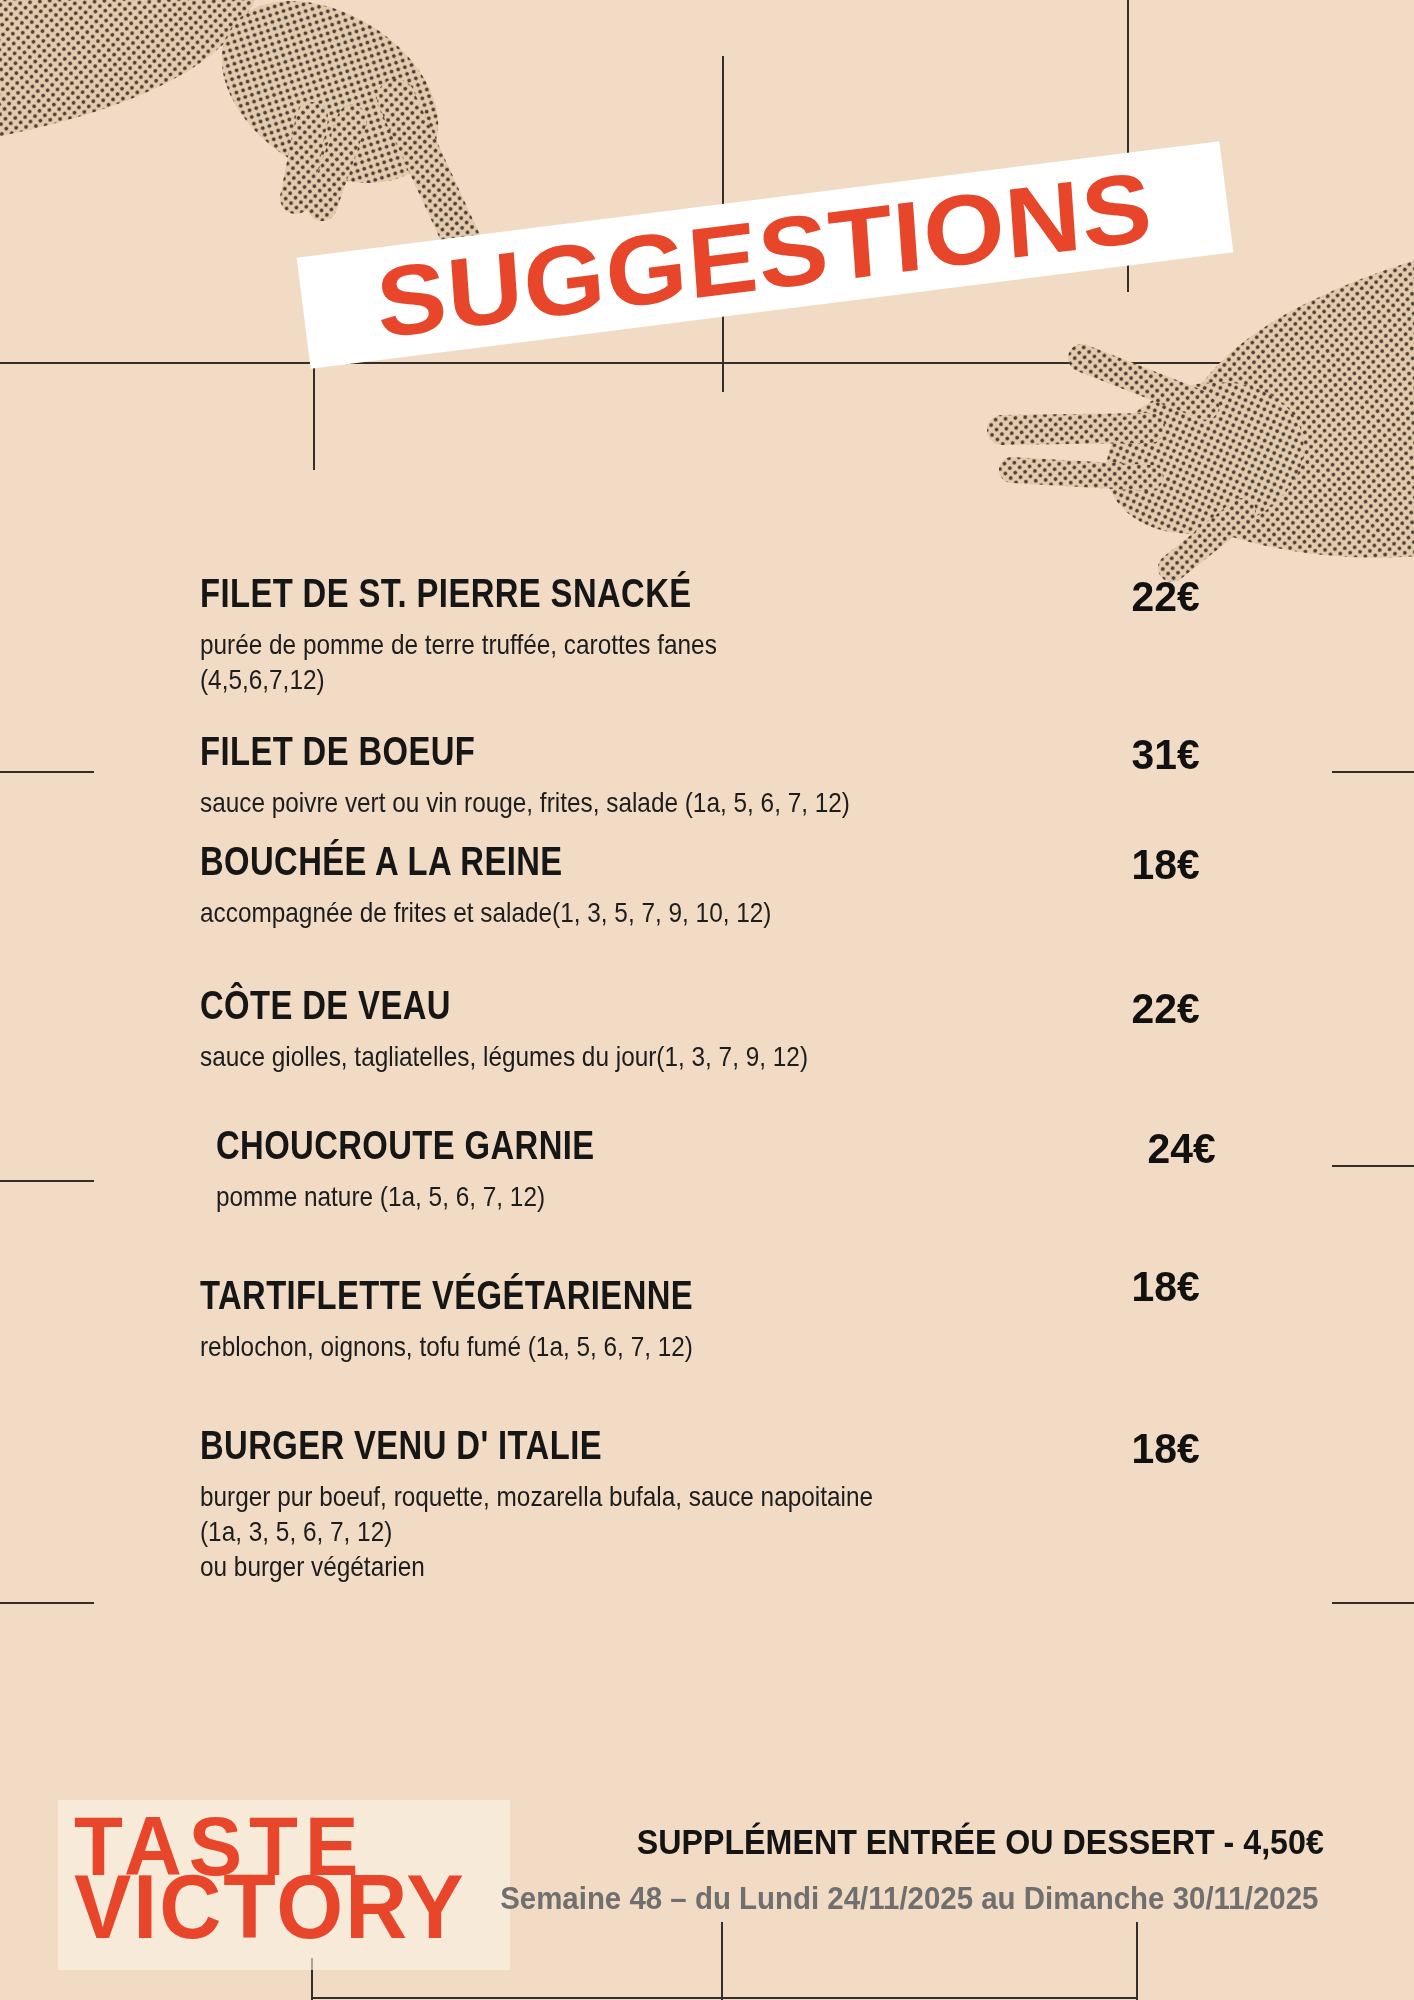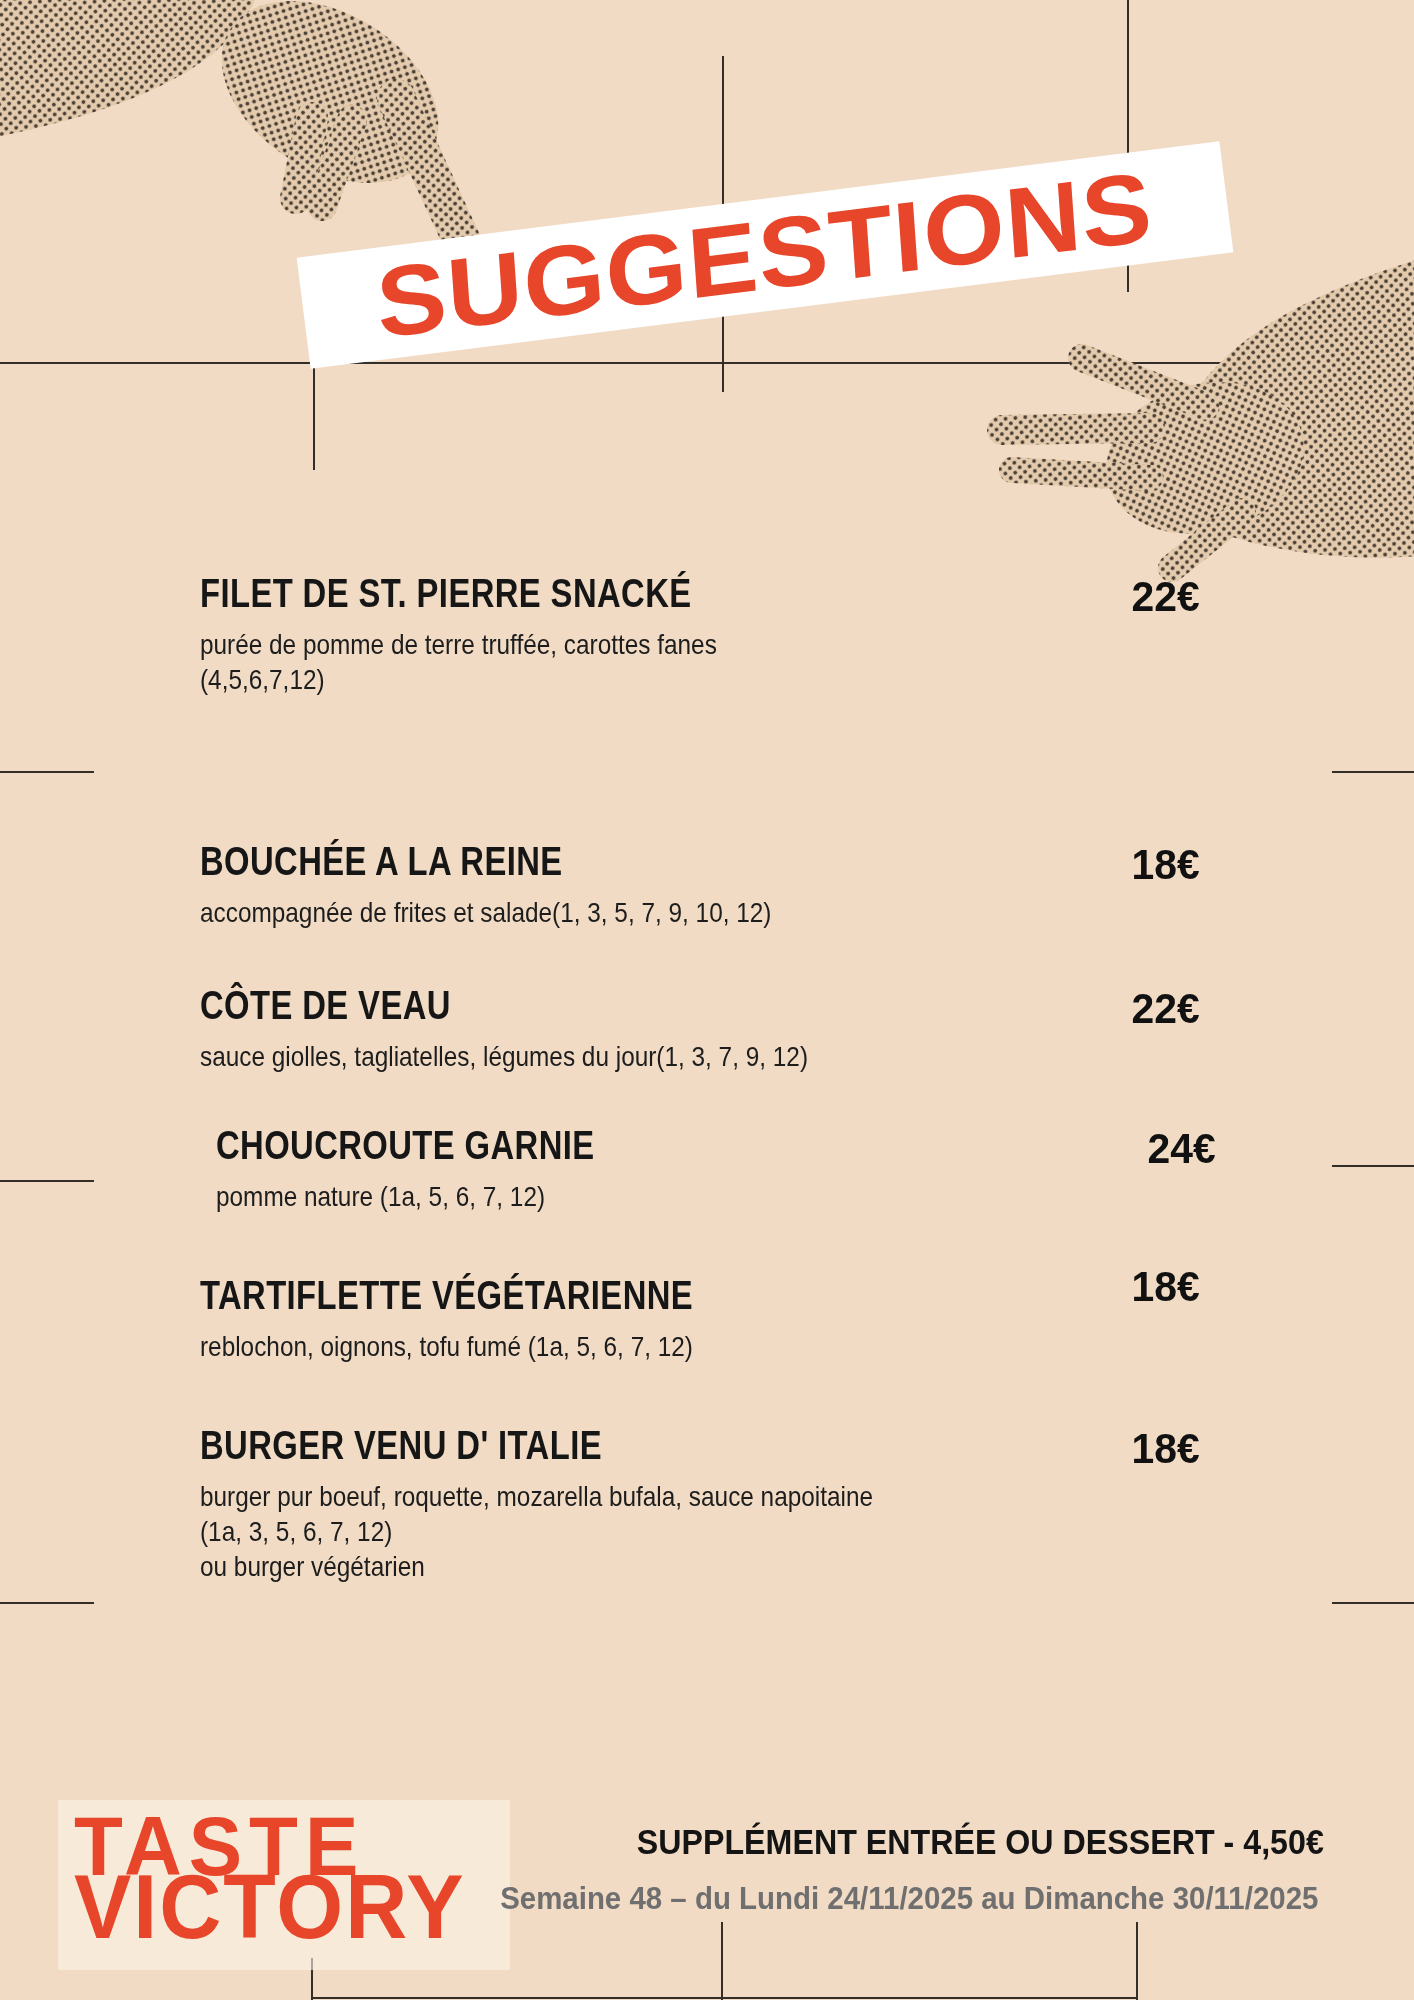--- a/index.html
+++ b/index.html
@@ -112,20 +112,27 @@
 
   <div class="item" style="top:570px;">
     <div class="item-title">FILET DE ST. PIERRE SNACKÉ</div>
     <div class="item-price">22€</div>
     <div class="item-desc">
       <div>purée de pomme de terre truffée, carottes fanes</div>
       <div>(4,5,6,7,12)</div>
     </div>
   </div>
 
+  <div class="item" style="top:728px;">
+    <div class="item-title">FILET DE BOEUF</div>
+    <div class="item-price">31€</div>
+    <div class="item-desc">
+      <div>sauce poivre vert ou vin rouge, frites, salade (1a, 5, 6, 7, 12)</div>
+    </div>
+  </div>
 
   <div class="item" style="top:838px;">
     <div class="item-title">BOUCHÉE A LA REINE</div>
     <div class="item-price">18€</div>
     <div class="item-desc">
       <div>accompagnée de frites et salade(1, 3, 5, 7, 9, 10, 12)</div>
     </div>
   </div>
 
   <div class="item" style="top:970px;margin-top:12px;">

